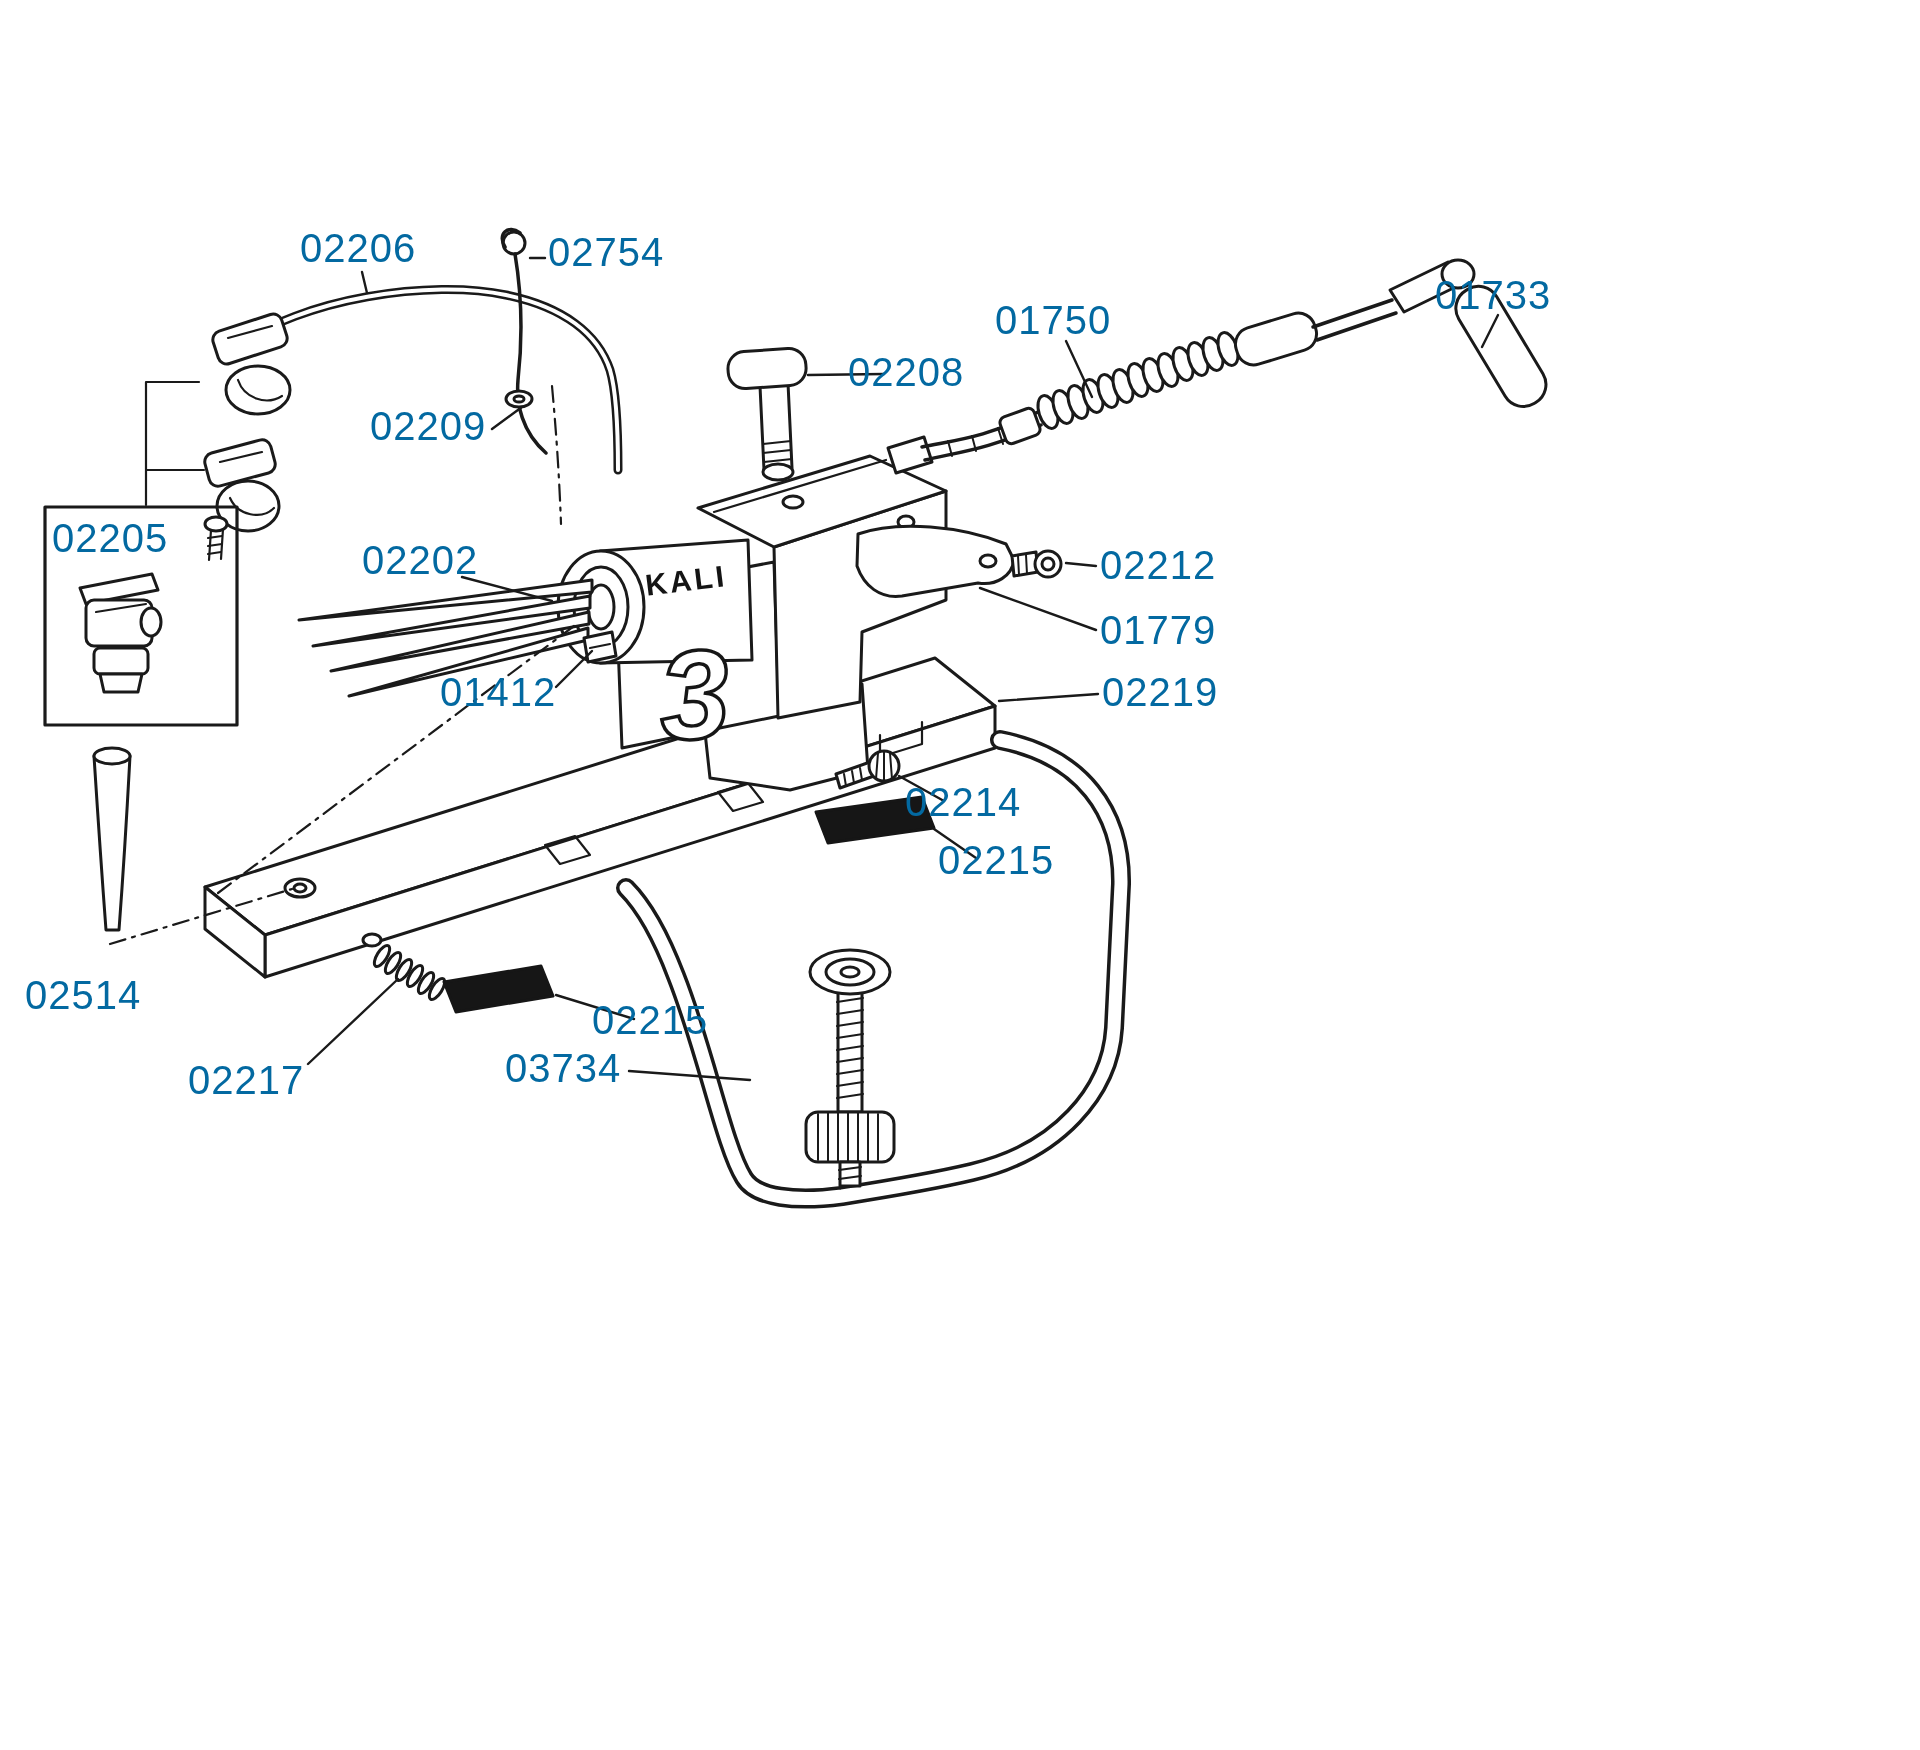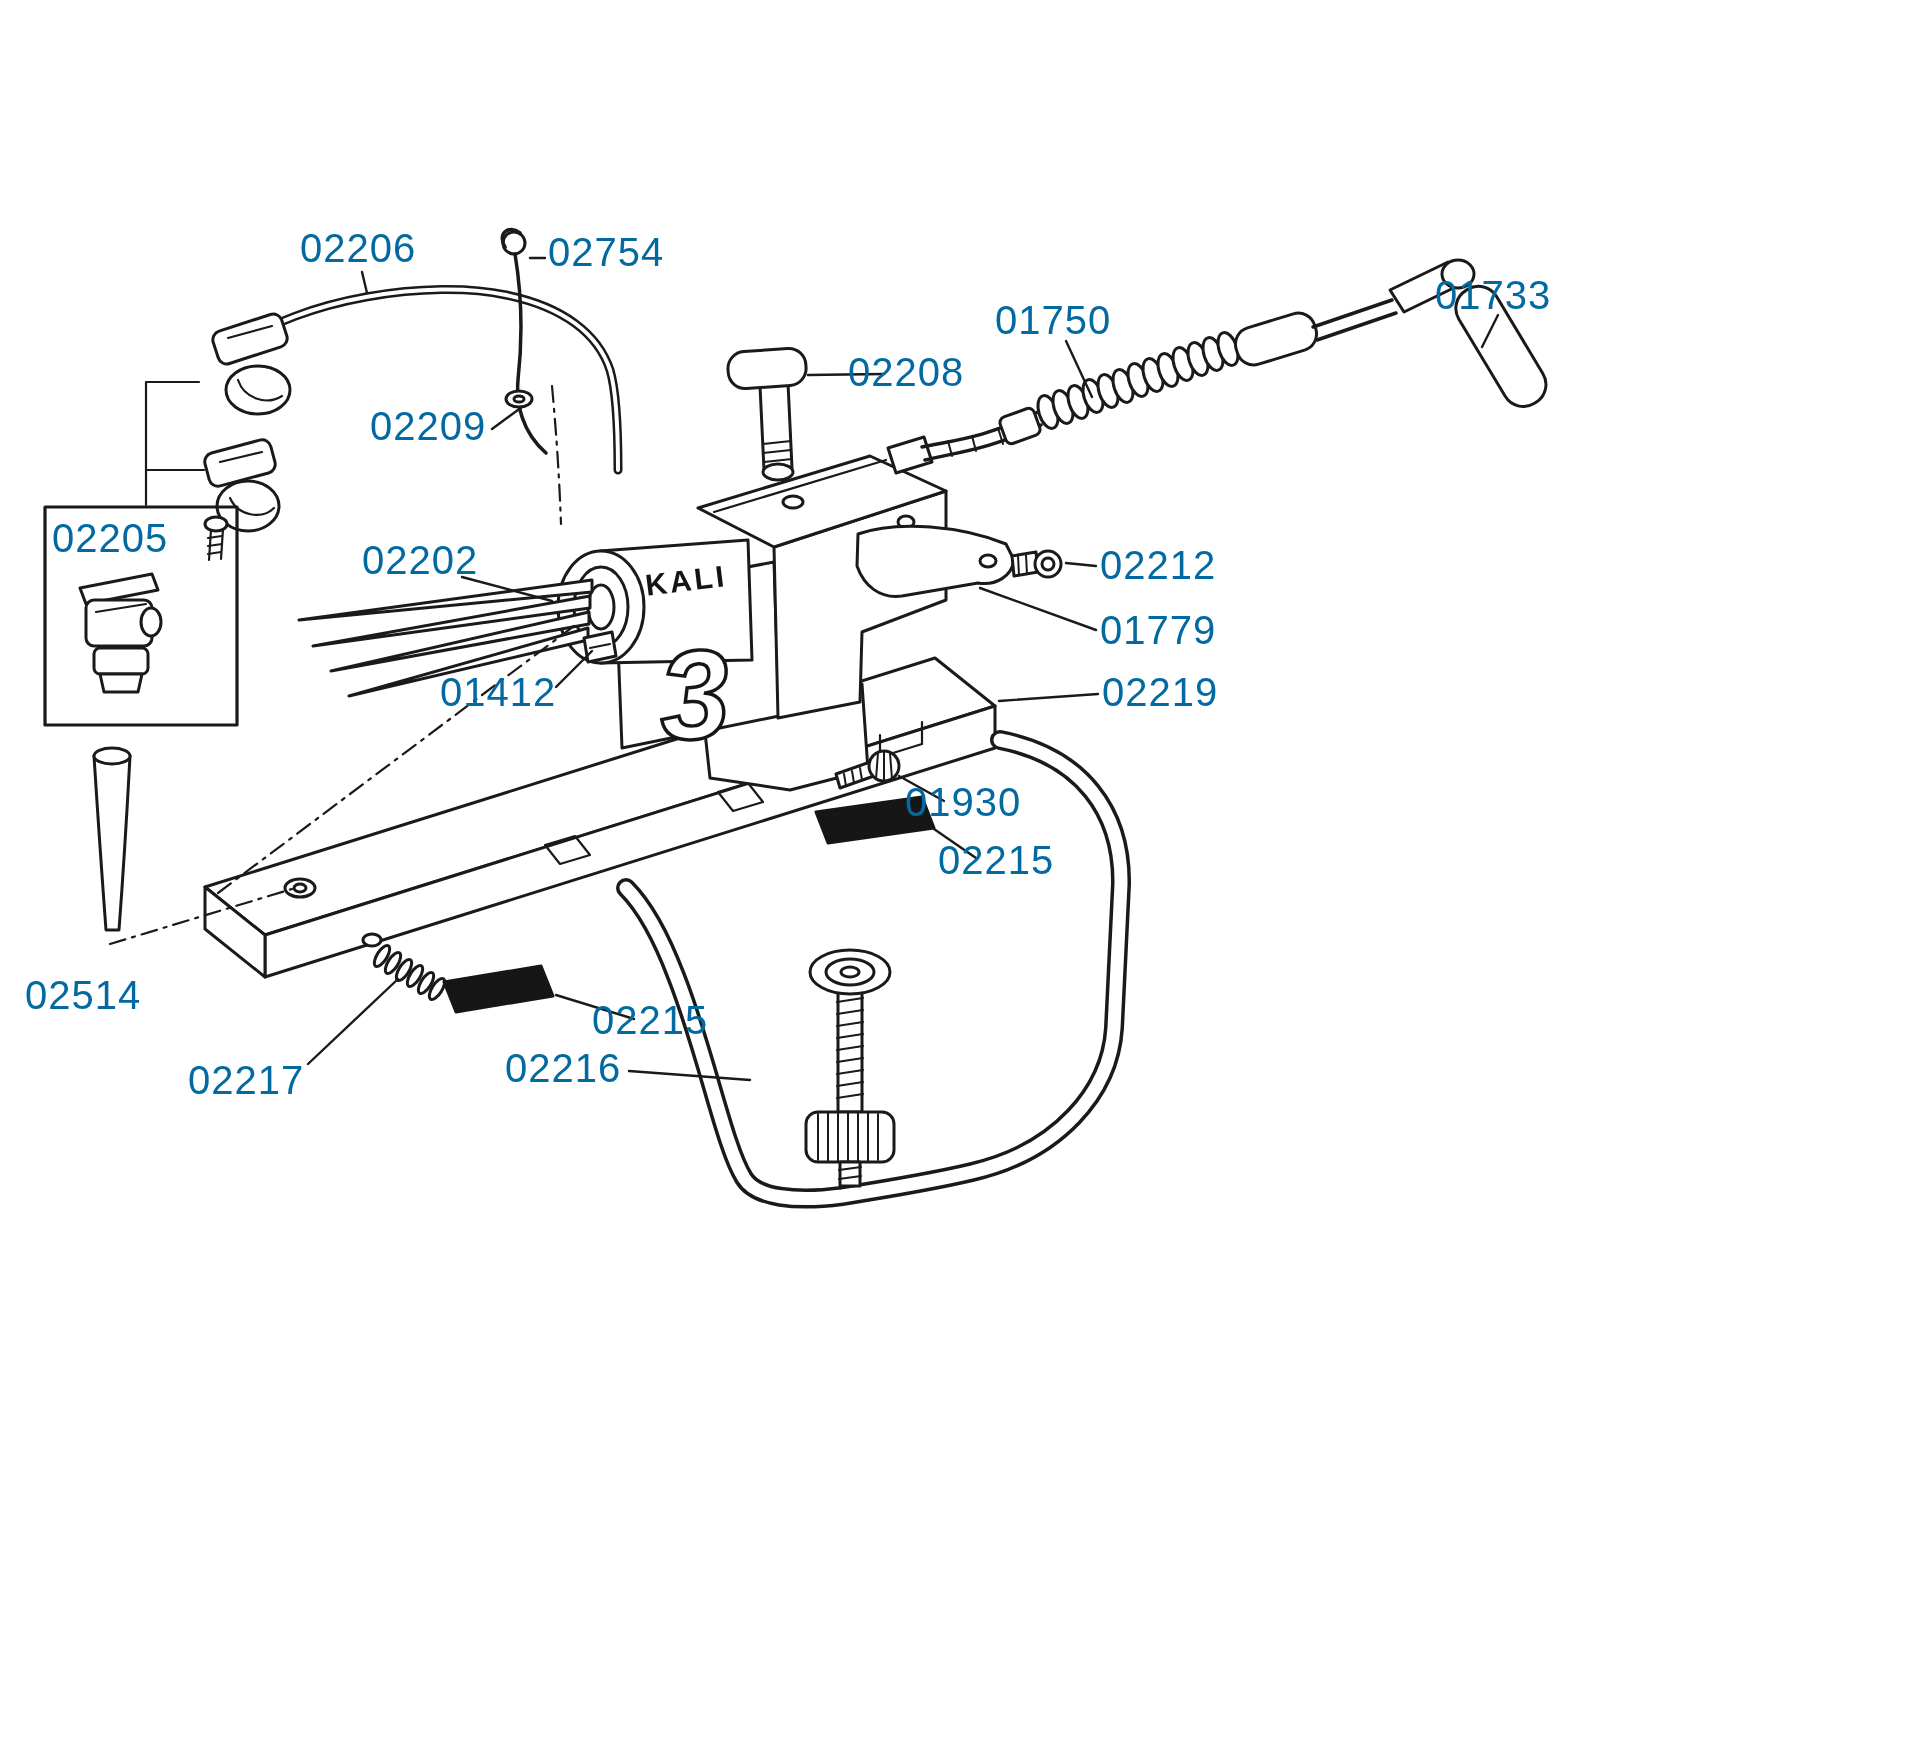--- a/index.html
+++ b/index.html
@@ -268,20 +268,20 @@
   <div class="lbl" style="left:848px;top:352px">02208</div>
   <div class="lbl" style="left:370px;top:406px">02209</div>
   <div class="lbl" style="left:995px;top:300px">01750</div>
   <div class="lbl" style="left:1435px;top:275px">01733</div>
   <div class="lbl" style="left:1100px;top:545px">02212</div>
   <div class="lbl" style="left:1100px;top:610px">01779</div>
   <div class="lbl" style="left:52px;top:518px">02205</div>
   <div class="lbl" style="left:362px;top:540px">02202</div>
   <div class="lbl" style="left:440px;top:672px">01412</div>
   <div class="lbl" style="left:1102px;top:672px">02219</div>
-  <div class="lbl" style="left:905px;top:782px">01930</div>
+  <div class="lbl" style="left:905px;top:782px">02214</div>
   <div class="lbl" style="left:938px;top:840px">02215</div>
   <div class="lbl" style="left:592px;top:1000px">02215</div>
-  <div class="lbl" style="left:505px;top:1048px">02216</div>
+  <div class="lbl" style="left:505px;top:1048px">03734</div>
   <div class="lbl" style="left:188px;top:1060px">02217</div>
   <div class="lbl" style="left:25px;top:975px">02514</div>
 
 </div>
 
 </body></html>

